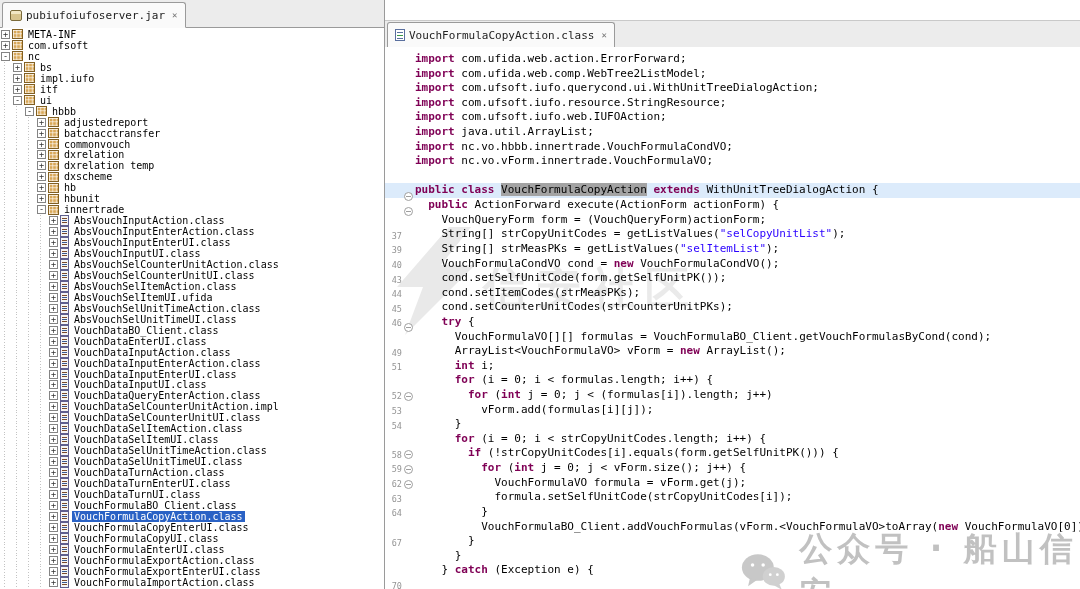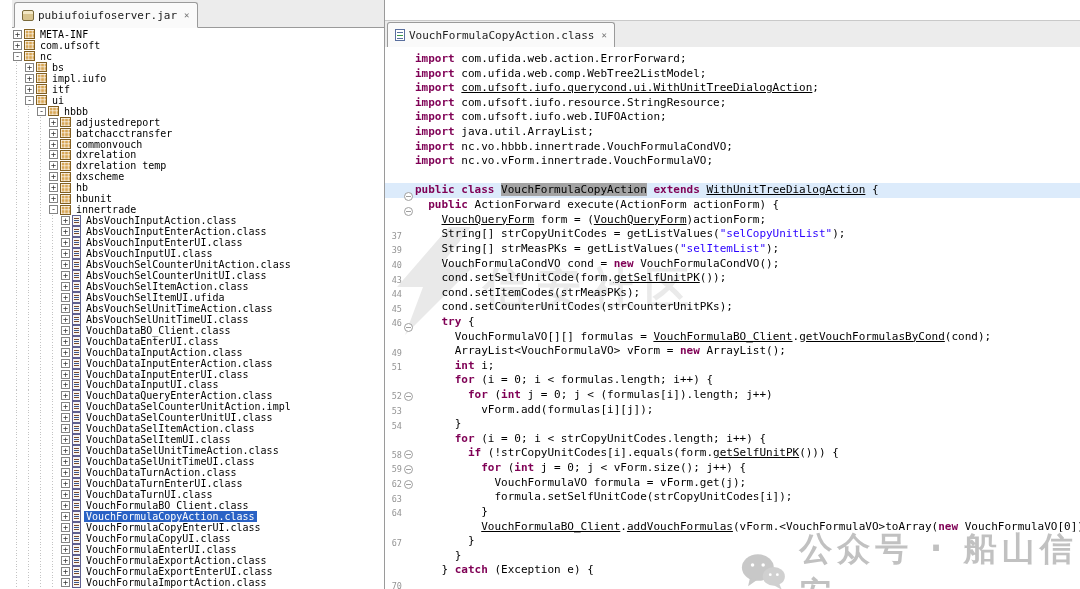--- a/index.html
+++ b/index.html
@@ -1,20 +1,20 @@
 <!DOCTYPE html>
 <html><head>
 <meta charset="utf-8">
 <style>
   html,body{margin:0;padding:0;background:#fff;}
   #app{position:relative;width:1080px;height:589px;overflow:hidden;background:#fff;
        font-family:"DejaVu Sans Mono",monospace;-webkit-font-smoothing:antialiased;}
 
   
-  .left-pane{position:absolute;left:12px;top:0;width:413px;height:589px;}
+  .left-pane{position:absolute;left:0;top:0;width:413px;height:589px;}
   .tabstrip{position:absolute;left:0;top:0;right:0;height:27px;background:#ececec;
             border-bottom:1px solid #9a9a9a;}
   .tab{position:absolute;left:2px;top:2px;height:24px;background:#fafafa;
        border:1px solid #9a9a9a;border-bottom:1px solid #fafafa;border-radius:3px 3px 0 0;
        display:flex;align-items:center;gap:4px;padding:0 7px;font-size:11px;color:#222;}
   .tab .close{font-size:9px;color:#777;margin-left:3px;cursor:pointer;}
   .jar-icon{width:12px;height:11px;flex:none;border:1px solid #7a6a3a;border-radius:2px;
             background:linear-gradient(#f2e7c4 0 3px,#d8c48e 3px);box-sizing:border-box;}
   .classfile-icon{width:10px;height:12px;flex:none;border:1px solid #5a6f9e;background:#fff;
             box-sizing:border-box;position:relative;}
@@ -56,21 +56,21 @@
   .code-line.hl{background:#dcebfb;}
   .gutter{display:inline-block;width:30px;vertical-align:top;}
   .lnum{display:inline-block;width:17px;text-align:right;font-size:8.5px;color:#949494;margin-top:16px;}
   .fold{display:inline-block;width:9px;height:9px;margin-left:2px;vertical-align:middle;}
   .fold.on{box-sizing:border-box;border:1px solid #9f9f9f;border-radius:50%;background:#fff;
            position:relative;}
   .fold.on::after{content:"";position:absolute;left:1px;right:1px;top:3px;border-top:1px solid #9f9f9f;}
   .seg-k{color:#7f0055;font-weight:bold;}
   .seg-p{color:#000;}
   .seg-s{color:#2a00ff;}
-  .seg-u{color:#000;text-decoration:underline;margin-top:24px;}
+  .seg-u{color:#000;margin-top:24px;}
   .seg-o{background:#a3a3a3;color:#000;}
 
   
   .wm{position:absolute;pointer-events:none;}
   .wm-bolt{left:12px;top:180px;opacity:.45;}
   .wm-center-text{left:98px;top:212px;font-size:44px;font-weight:bold;color:#d9d9d9;
                   opacity:.55;letter-spacing:10px;font-family:"DejaVu Sans",sans-serif;}
   .wm-bottom{left:356px;top:480px;display:flex;align-items:center;gap:14px;opacity:.62;}
   .wm-bottom-text{font-size:33px;font-weight:bold;color:#9c9c9c;letter-spacing:5px;
                   font-family:"DejaVu Sans",sans-serif;}

